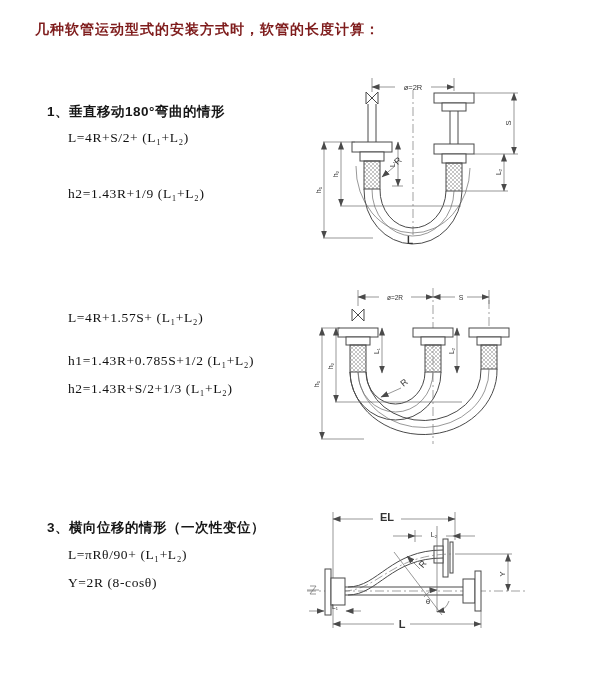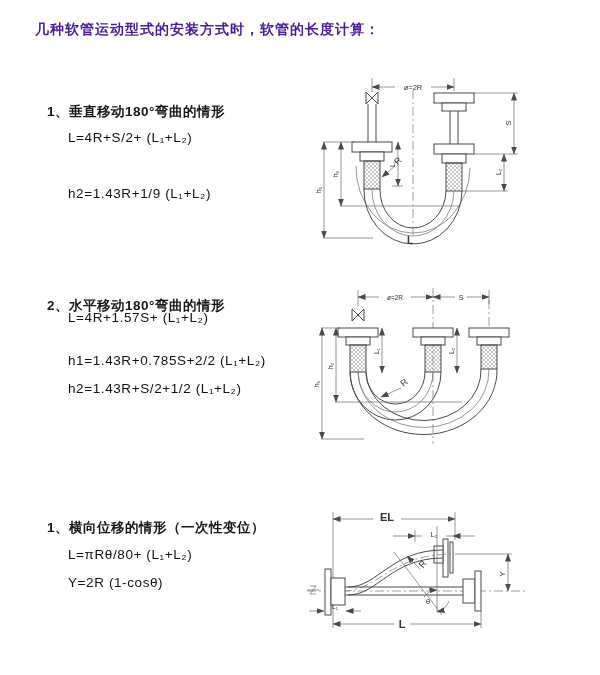--- a/index.html
+++ b/index.html
@@ -3,29 +3,29 @@
 <meta charset="utf-8">
 <style>
   html,body{margin:0;padding:0;}
   .page{
     position:relative; width:600px; height:675px; background:#ffffff;
     font-family:"Liberation Sans","DejaVu Sans",sans-serif; color:#1c1c1c;
     overflow:hidden; border-right:2px solid #ececec;
   }
   .title{
     position:absolute; left:35px; top:21px; font-size:14px; font-weight:bold;
-    letter-spacing:1px; color:#4c1d95; white-space:nowrap;
+    letter-spacing:1px; color:#7f1d1d; white-space:nowrap;
   }
   .sec-head{
     position:absolute; left:47px; font-size:13.5px; font-weight:bold;
     letter-spacing:0.5px; color:#171717; white-space:nowrap;
   }
   .formula{
     position:absolute; left:68px; font-size:13.5px; color:#111;
-    letter-spacing:0.6px; white-space:nowrap;
+    letter-spacing:0.6px; white-space:nowrap;font-family:Liberation Serif, serif;
   }
   svg{position:absolute; overflow:visible;}
   svg text{fill:#333; font-family:"Liberation Sans","DejaVu Sans",sans-serif;}
   .ink{stroke:#4a4a4a; fill:none; stroke-width:1;}
   .thin{stroke:#6b6b6b; fill:none; stroke-width:0.7;}
   .cl{stroke:#7a7a7a; fill:none; stroke-width:0.7; stroke-dasharray:9 3 2 3;}
   .wfill{fill:#ffffff; stroke:#4a4a4a; stroke-width:1;}
   .hfill{fill:url(#hx); stroke:#4a4a4a; stroke-width:1;}
   .lblbg{fill:#ffffff; stroke:none;}
 </style>
@@ -33,28 +33,27 @@
 <body>
 
 <div class="page">
 
   <div class="title">几种软管运动型式的安装方式时，软管的长度计算：</div>
 
   <div class="sec-head" style="top:103px">1、垂直移动180°弯曲的情形</div>
   <div class="formula" style="top:130px">L=4R+S/2+ (L₁+L₂)</div>
   <div class="formula" style="top:186px">h2=1.43R+1/9 (L₁+L₂)</div>
 
-  <div class="sec-head" style="top:297px">2、水平移动180°弯曲的情形</div>
   <div class="formula" style="top:310px">L=4R+1.57S+ (L₁+L₂)</div>
-  <div class="formula" style="top:353px">h1=1.43R+0.785S+2/2 (L₁+L₂)</div>
-  <div class="formula" style="top:381px">h2=1.43R+S/2+1/2 (L₁+L₂)</div>
-
-  <div class="sec-head" style="top:519px">1、横向位移的情形（一次性变位）</div>
-  <div class="formula" style="top:547px">L=πRθ/80+ (L₁+L₂)</div>
-  <div class="formula" style="top:575px">Y=2R (1-cosθ)</div>
+  <div class="formula" style="top:353px">h1=1.43R+0.785S+1/2 (L₁+L₂)</div>
+  <div class="formula" style="top:381px">h2=1.43R+S/2+1/3 (L₁+L₂)</div>
+
+  <div class="sec-head" style="top:519px">3、横向位移的情形（一次性变位）</div>
+  <div class="formula" style="top:547px">L=πRθ/90+ (L₁+L₂)</div>
+  <div class="formula" style="top:575px">Y=2R (8-cosθ)</div>
 
   <svg style="left:311px; top:66px" width="220" height="196" viewBox="0 0 220 196">
     <defs>
       <marker id="ah" markerWidth="9" markerHeight="8" refX="7.5" refY="3" orient="auto-start-reverse" markerUnits="userSpaceOnUse">
         <path d="M0,0 L8,3 L0,6 z" fill="#4a4a4a"></path>
       </marker>
       <pattern id="hx" width="4" height="4" patternUnits="userSpaceOnUse">
         <path d="M0,4 L4,0 M0,0 L4,4" stroke="#8a8a8a" stroke-width="0.5"></path>
       </pattern>
     </defs>

